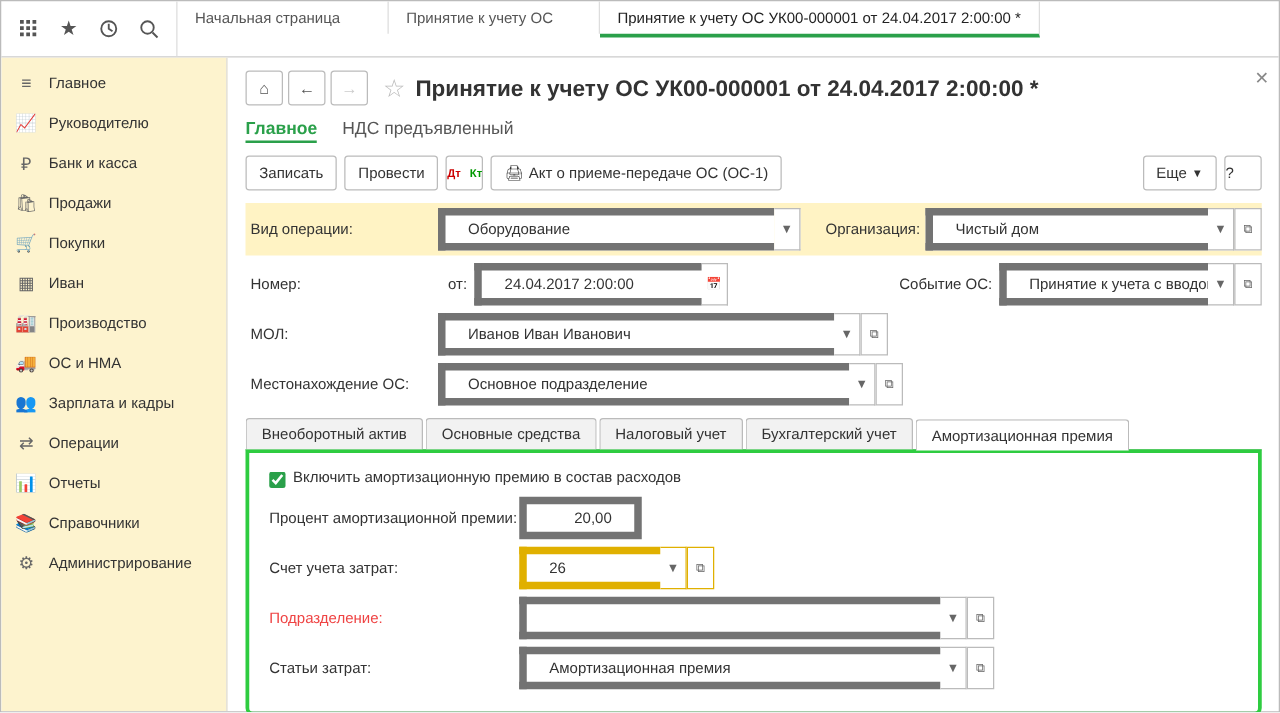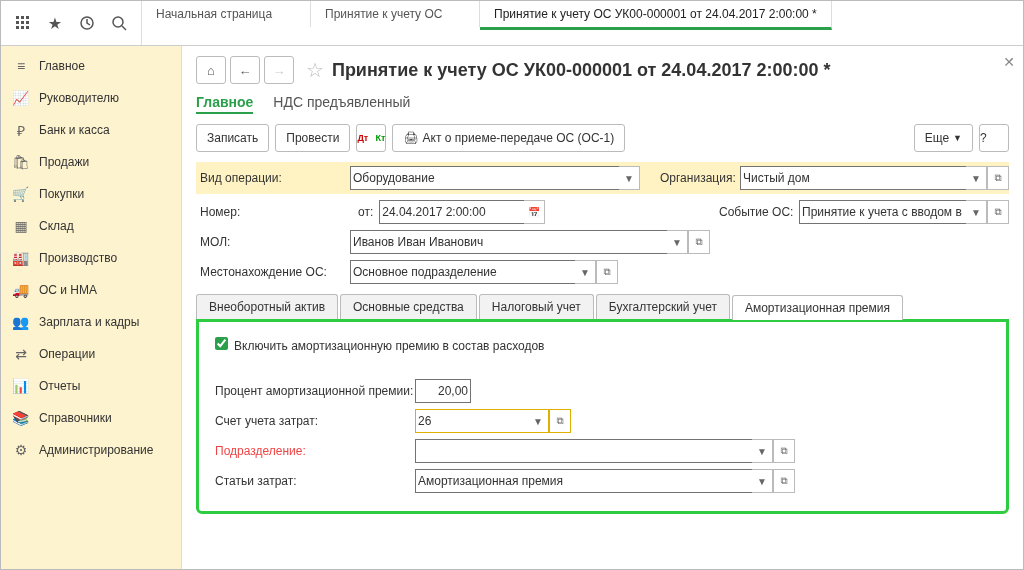--- a/index.html
+++ b/index.html
@@ -23,30 +23,30 @@
 .subtab{font-size:14px;color:#555;cursor:pointer;padding-bottom:2px}
 .subtab.active{color:#2aa04a;font-weight:bold;border-bottom:2px solid #2aa04a}
 .toolbar{display:flex;align-items:center;gap:6px;margin-bottom:10px}
 .btn{border:1px solid #bbb;border-radius:3px;height:26px;padding:0 10px;display:flex;align-items:center;background:#fff;cursor:pointer;font-size:12px}
 .btn.primary{background:#ffe14a;border-color:#b8a200;font-weight:bold}
 .btn.icon-only{padding:0;width:28px;justify-content:space-between}
 .spacer{flex:1}
 .form-row{display:flex;align-items:center;margin-bottom:6px}
 .form-row.hl{background:#fff3c4;padding:4px 0}
 .flabel{width:150px;padding-left:4px}
-.finput{border:1px solid #737373;height:22px;padding:0 2px;background:#fff;display:flex;align-items:center;font-size:12px}
+.finput{border:6px solid #737373;height:22px;padding:0 18px;background:#fff;display:flex;align-items:center;font-size:12px}
 .combo{display:flex;align-items:stretch}
 .combo .finput{border-right:none}
 .cbtn{border:1px solid #bbb;border-left:none;width:20px;display:flex;align-items:center;justify-content:center;background:#fff;cursor:pointer;font-size:10px;color:#666}
 .cbtn+.cbtn{border-left:1px solid #bbb}
 .inner-tabs{display:flex;border-bottom:1px solid #bbb;margin-top:10px}
 .itab{border:1px solid #bbb;border-bottom:none;padding:5px 12px;margin-right:2px;background:#f2f2f2;cursor:pointer;font-size:12px;border-radius:3px 3px 0 0}
 .itab.active{background:#fff;position:relative;top:1px}
 .panel{border:3px solid #2ecc40;border-top:3px solid #2ecc40;border-radius:0 0 6px 6px;padding:12px;margin-top:-1px}
-.chk{display:flex;align-items:flex-end;margin-bottom:26px}
+.chk{display:flex;align-items:flex-start;margin-bottom:4px}
 .chk input{margin-right:6px;accent-color:#2aa04a}
 .panel .flabel{width:200px}
 .hl-box .finput,.hl-box .cbtn{border-color:#e0b000}
 svg{display:block}
 </style>
 </head>
 <body>
 
 <div class="app">
   <div class="topbar">
@@ -110,21 +110,21 @@
       <div class="nav-item">
           <span class="nav-ic">🛍</span>
           <span>Продажи</span>
         </div>
       <div class="nav-item">
           <span class="nav-ic">🛒</span>
           <span>Покупки</span>
         </div>
       <div class="nav-item">
           <span class="nav-ic">▦</span>
-          <span>Склад</span>
+          <span>Иван</span>
         </div>
       <div class="nav-item">
           <span class="nav-ic">🏭</span>
           <span>Производство</span>
         </div>
       <div class="nav-item">
           <span class="nav-ic">🚚</span>
           <span>ОС и НМА</span>
         </div>
       <div class="nav-item">
@@ -222,21 +222,21 @@
         <div class="flabel">МОЛ:</div>
         <div class="combo" style="width:360px">
           <div class="finput" style="flex:1">Иванов Иван Иванович</div>
           <div class="cbtn">▼</div>
           <div class="cbtn">⧉</div>
         </div>
       </div>
 
       <div class="form-row">
         <div class="flabel">Местонахождение ОС:</div>
-        <div class="combo" style="width:268px">
+        <div class="combo" style="width:372px">
           <div class="finput" style="flex:1">Основное подразделение</div>
           <div class="cbtn">▼</div>
           <div class="cbtn">⧉</div>
         </div>
       </div>
 
       <div class="inner-tabs">
         <div class="itab">Внеоборотный актив</div>
         <div class="itab">Основные средства</div>
         <div class="itab">Налоговый учет</div>

